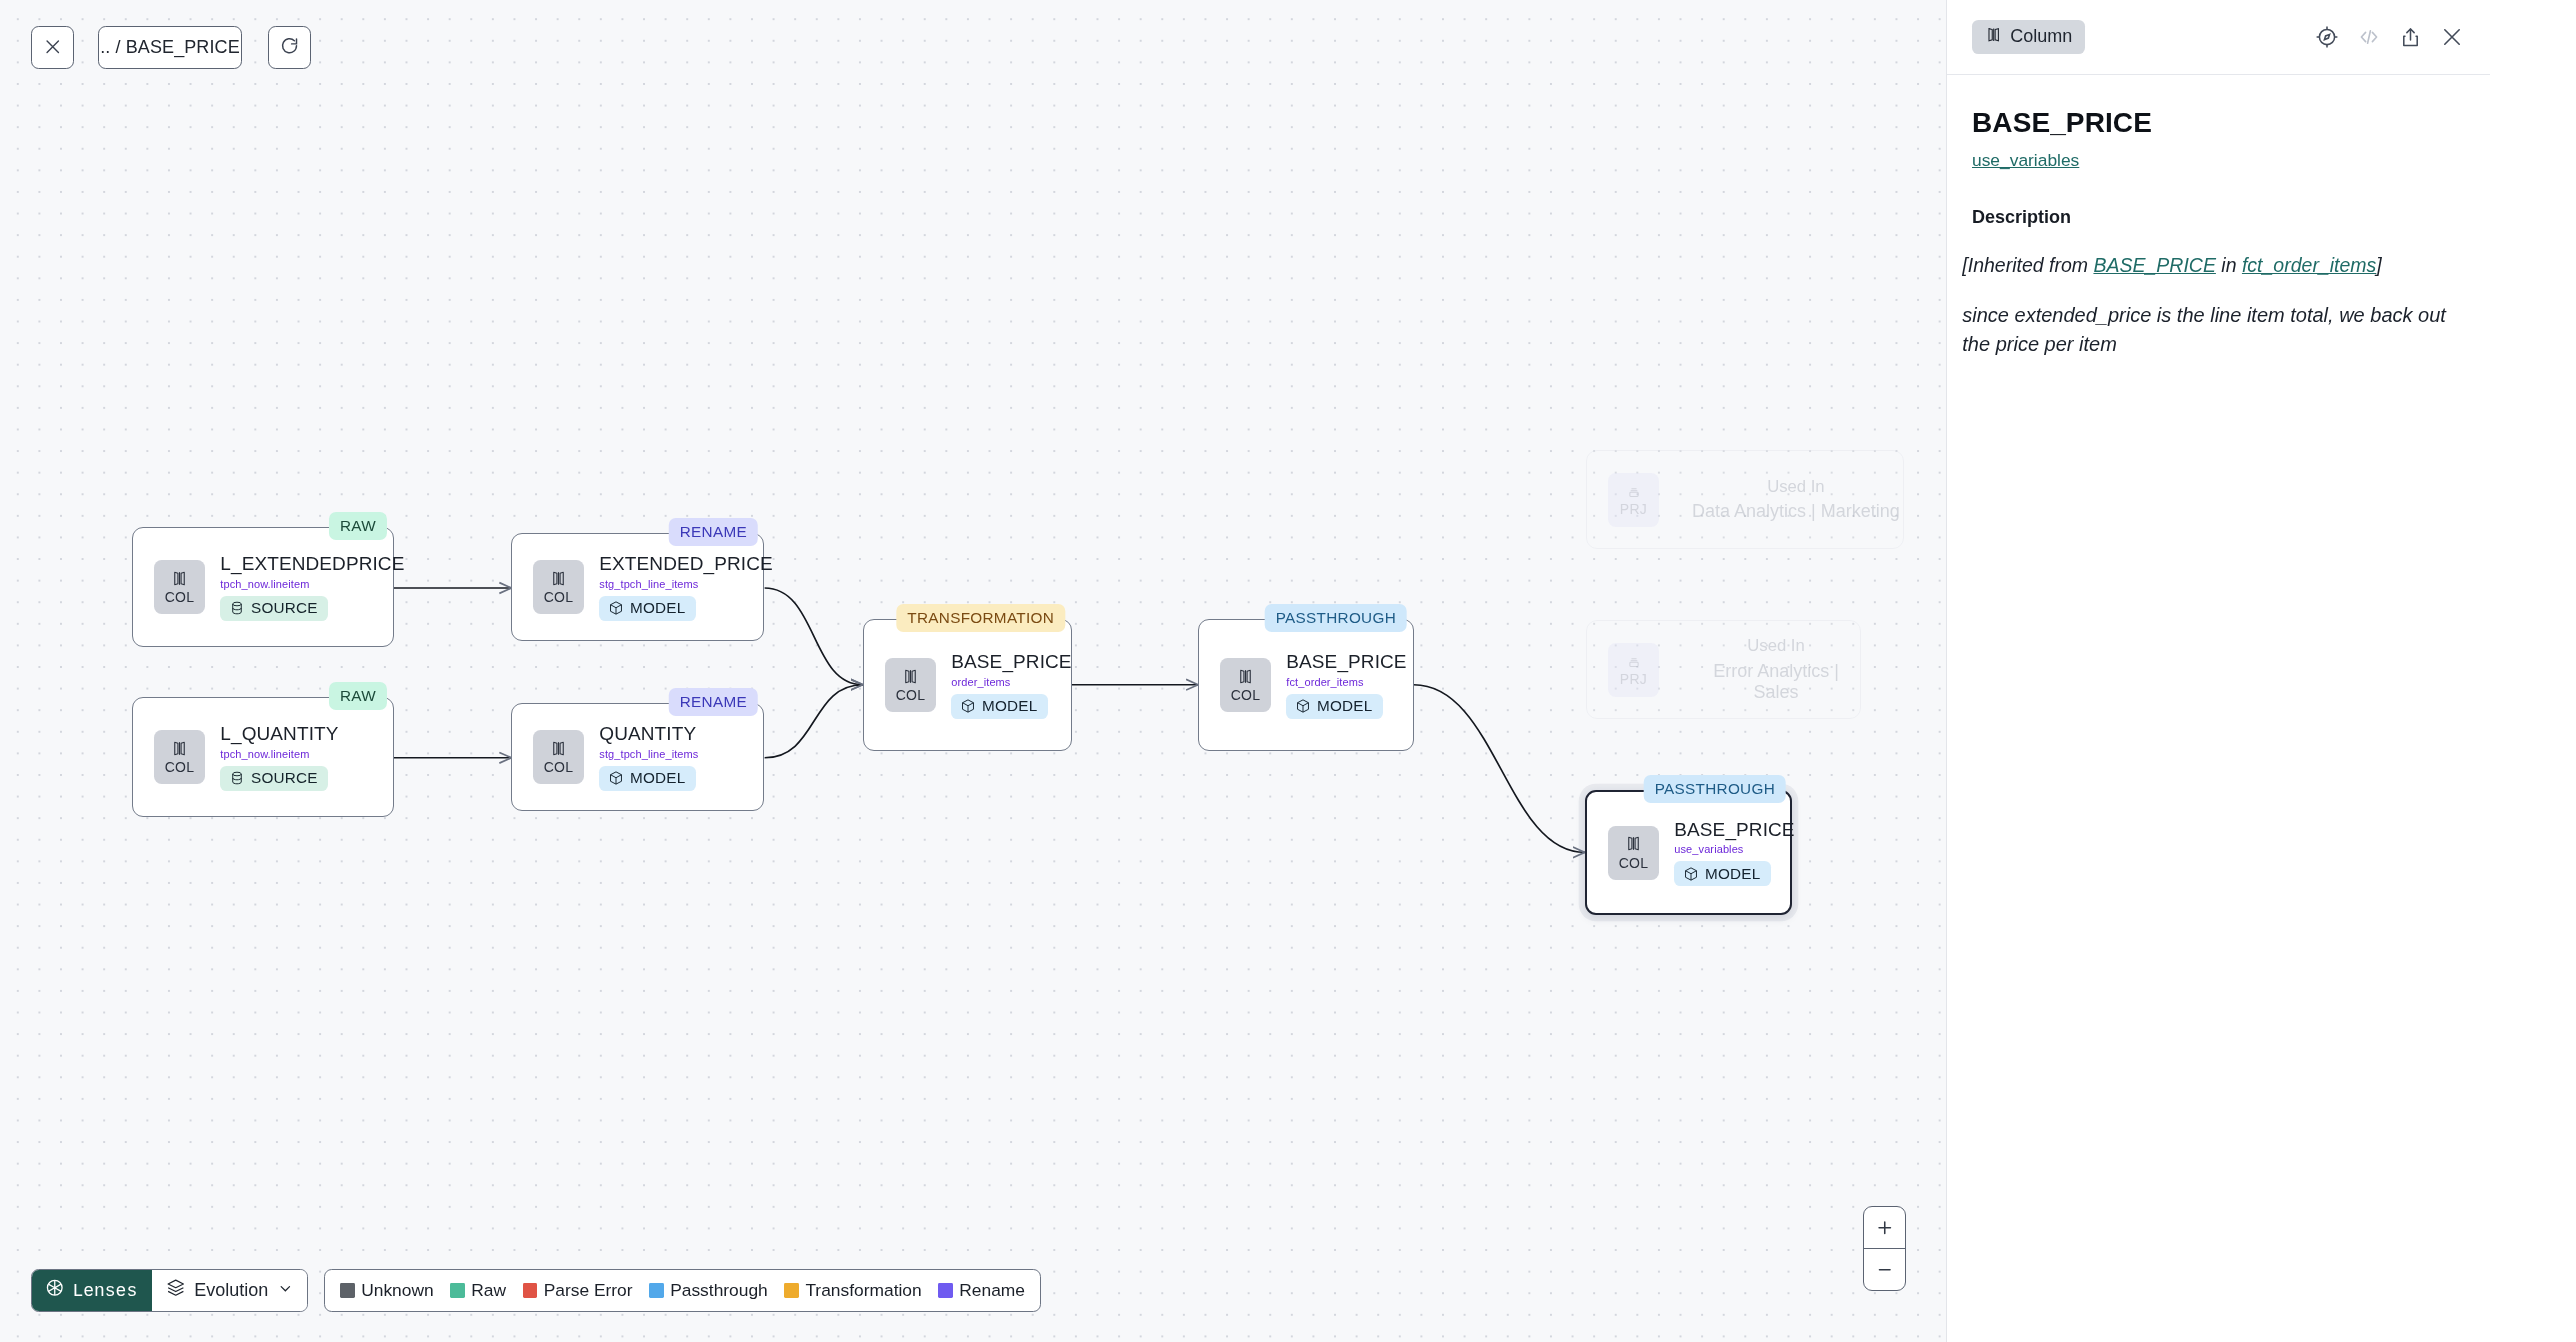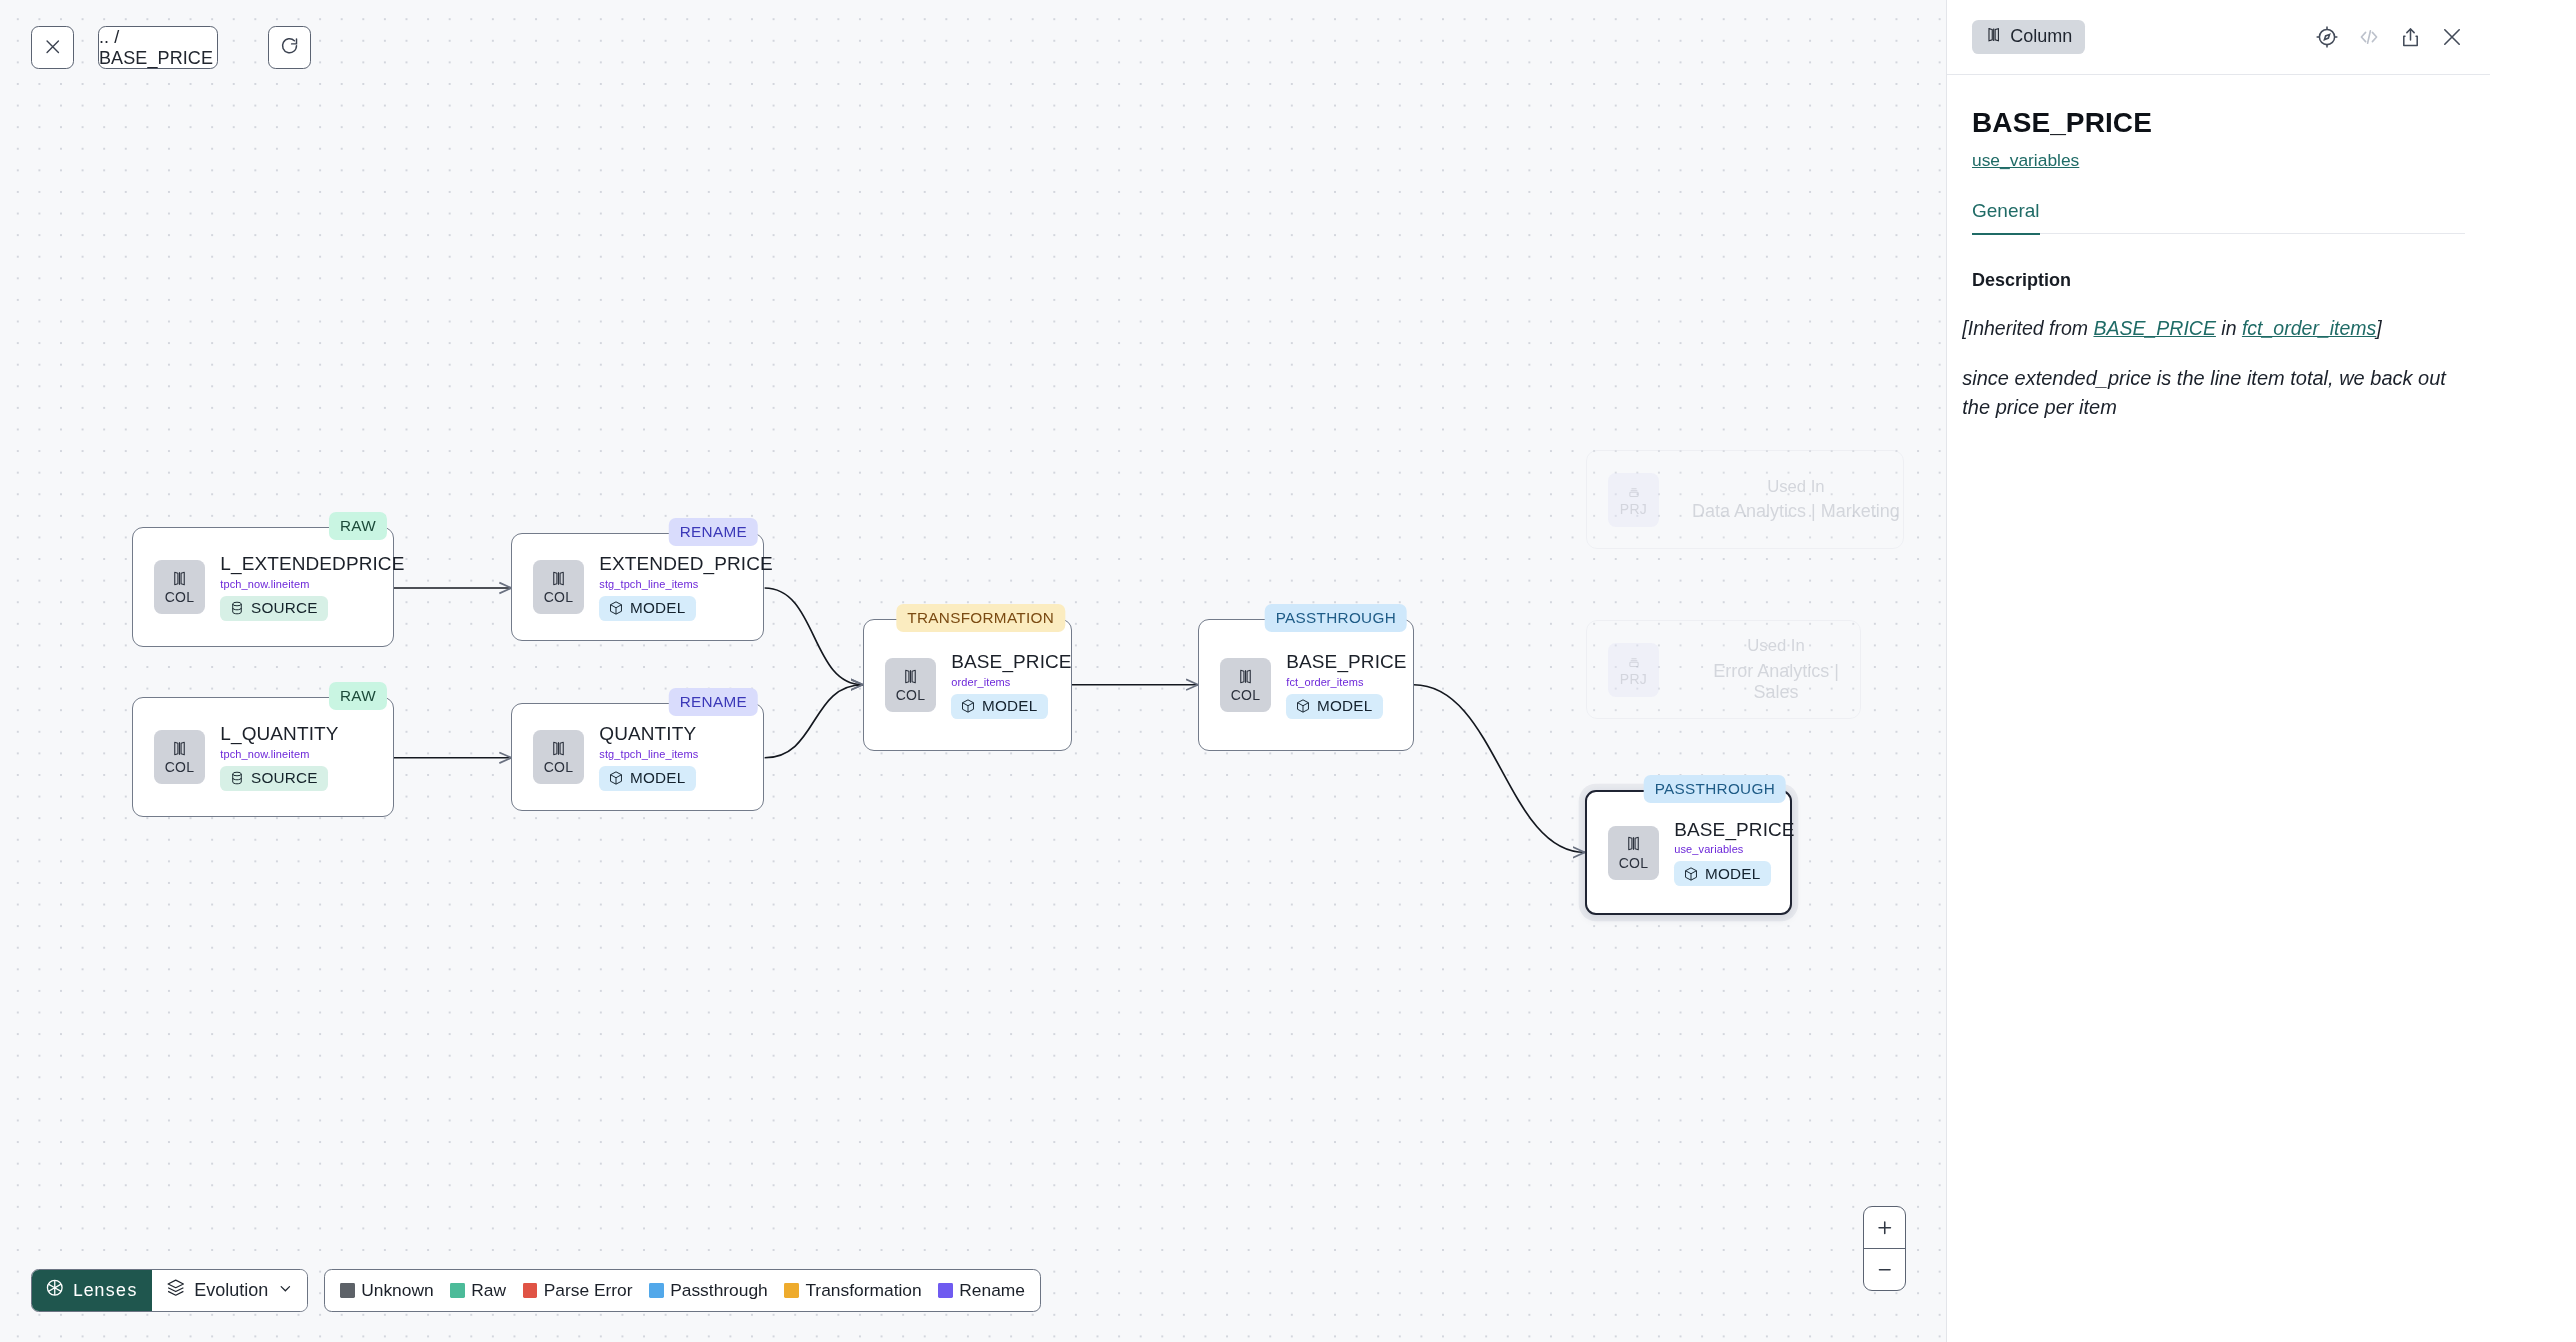--- a/index.html
+++ b/index.html
@@ -23,21 +23,21 @@
   #edges { position: absolute; left: 0; top: 0; width: 1946px; height: 1343px; }
 
   
   .tool-btn {
     position: absolute; background: #fff;
     border: 1.1px solid #5b6372; border-radius: 7.7px;
     display: flex; align-items: center; justify-content: center;
     color: #3b4250; cursor: pointer;
   }
   #btn-close-graph { left: 31px; top: 26px; width: 43px; height: 43px; }
-  #btn-breadcrumb  { left: 98px; top: 26px; width: 120px; height: 43px;
+  #btn-breadcrumb  { left: 98px; top: 26px; width: 144px; height: 43px;
      font-size: 18px; color: #21262f; letter-spacing: 0.1px; }
   #btn-refresh     { left: 268px; top: 26px; width: 43px; height: 43px; }
 
   
   .node {
     position: absolute; background: #fff;
     border: 1.1px solid #737b8a; border-radius: 11px;
     display: flex; align-items: center;
   }
   .node.selected {
@@ -507,23 +507,20 @@
           <svg width="24" height="24" viewBox="0 0 24 24" fill="none" stroke="currentColor" stroke-width="1.6" stroke-linecap="round">
             <path d="M4.8 4.8 L19.2 19.2 M19.2 4.8 L4.8 19.2"></path>
           </svg>
         </span>
       </div>
     </div>
 
     <div id="panel-title">BASE_PRICE</div>
     <div><a id="panel-link">use_variables</a></div>
 
-    <div id="tabs">
-      <div class="tab">General</div>
-    </div>
 
     <div id="desc-label">Description</div>
     <div id="desc-inherit">
       <span>[Inherited from </span><a>BASE_PRICE</a><span> in </span><a>fct_order_items</a><span>]</span>
     </div>
     <div id="desc-body">since extended_price is the line item total, we back out the price per item</div>
   </div>
 </div>
 
 

